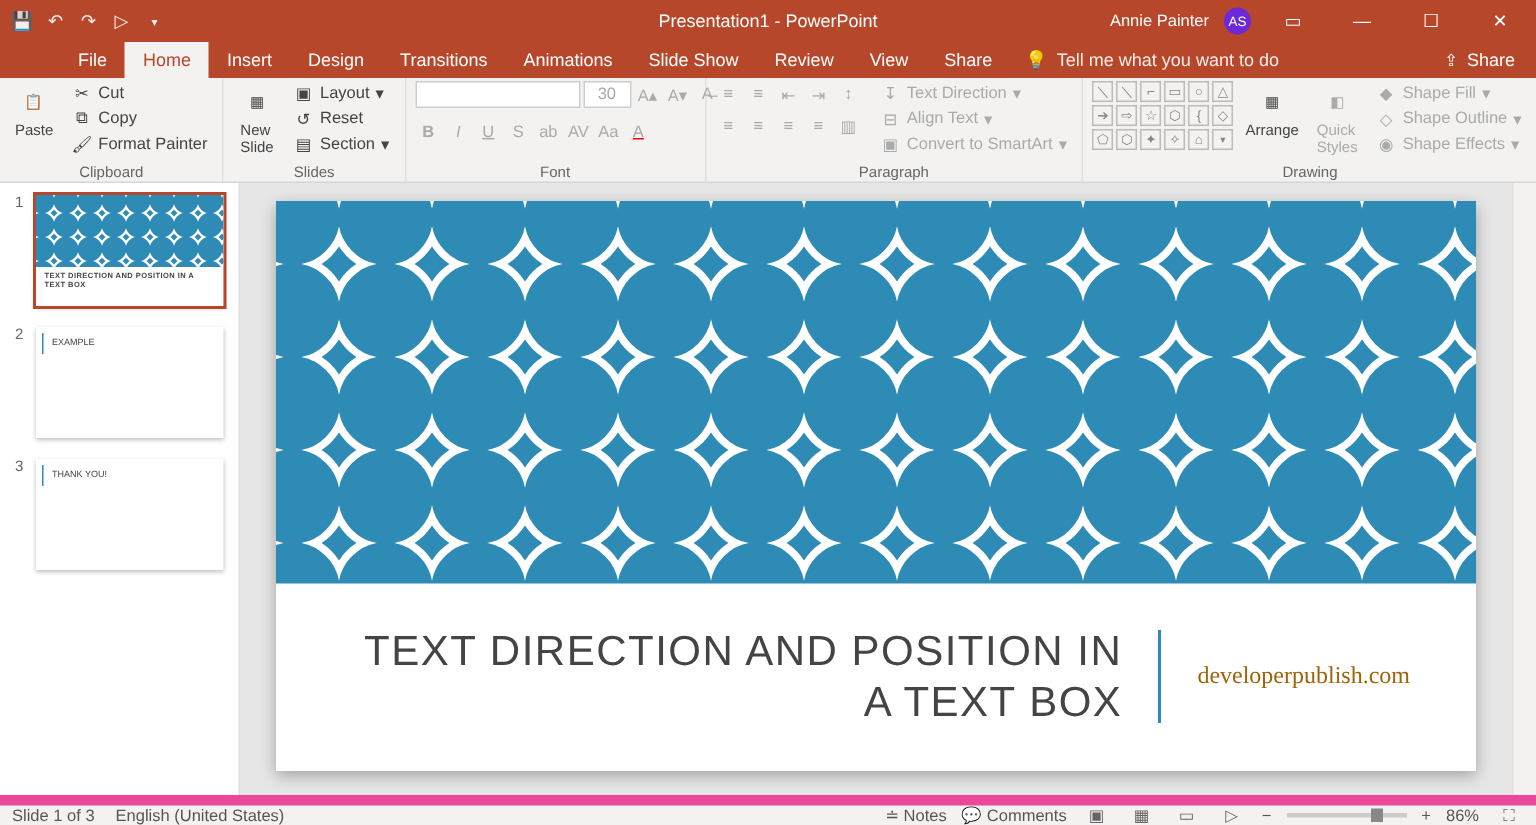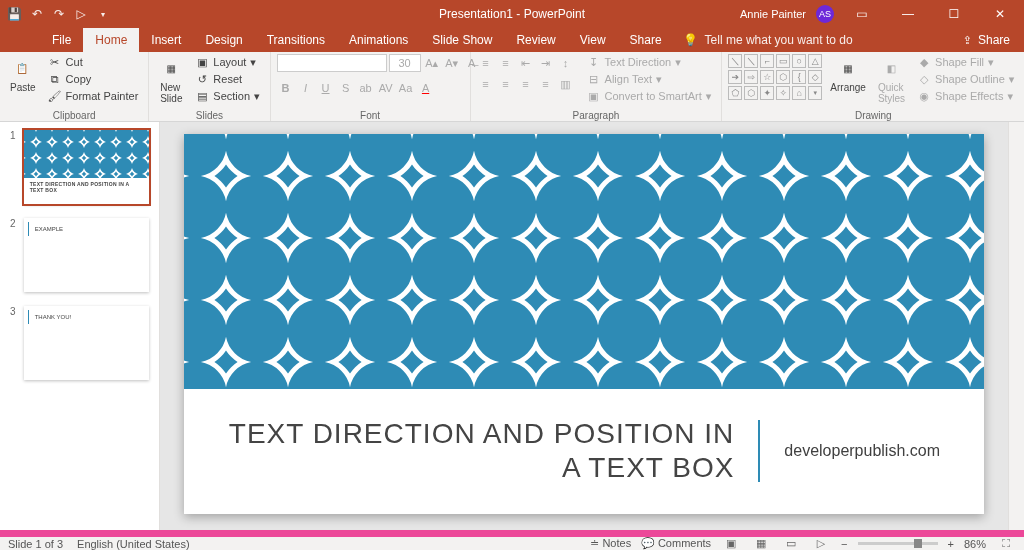--- a/index.html
+++ b/index.html
@@ -55,21 +55,21 @@
 .thumb .pattern-sm { height: 48px; background: #2e8bb5; position: relative; overflow: hidden; }
 .thumb .txt { font-size: 5px; padding: 3px 6px; font-weight: 700; letter-spacing: .3px; }
 .thumb .txt-plain { font-size: 6px; padding: 4px 6px; border-left: 1px solid #2e8bb5; margin: 4px; }
 
 .slidearea { flex: 1; background: #e6e6e6; display: flex; align-items: flex-start; justify-content: center; padding: 12px 20px 0; position: relative; }
 .slide { width: 800px; height: 380px; background: #fff; box-shadow: 0 3px 10px rgba(0,0,0,.3); position: relative; overflow: hidden; }
 .pattern-lg { height: 255px; background: #2e8bb5; position: relative; overflow: hidden; }
 .title-block { display: flex; align-items: center; padding: 28px 44px; gap: 24px; }
 .title-main { font-size: 28px; font-weight: 400; letter-spacing: 1px; text-align: right; flex: 1; line-height: 1.2; }
 .divider { width: 2px; height: 62px; background: #2e8bb5; }
-.subtitle { font-size: 16px; color: #404040; }
+.subtitle { font-size: 16px; color: #a16207; font-family: Liberation Serif, serif; }
 
 
 .pattern-lg svg, .pattern-sm svg { position: absolute; top: -20px; left: -20px; }
 
 .vscroll { width: 16px; background: #f3f2f1; border-left: 1px solid #e1dfdd; }
 
 
 .statusbar { height: 20px; background: #f3f2f1; border-top: 7px solid #ec4899; display: flex; align-items: center; font-size: 11px; color: #555; padding: 0 8px; gap: 14px; }
 .statusbar .right { margin-left: auto; display: flex; align-items: center; gap: 10px; }
 .viewbtn { width: 20px; height: 16px; display: inline-flex; align-items: center; justify-content: center; color: #666; cursor: pointer; }

